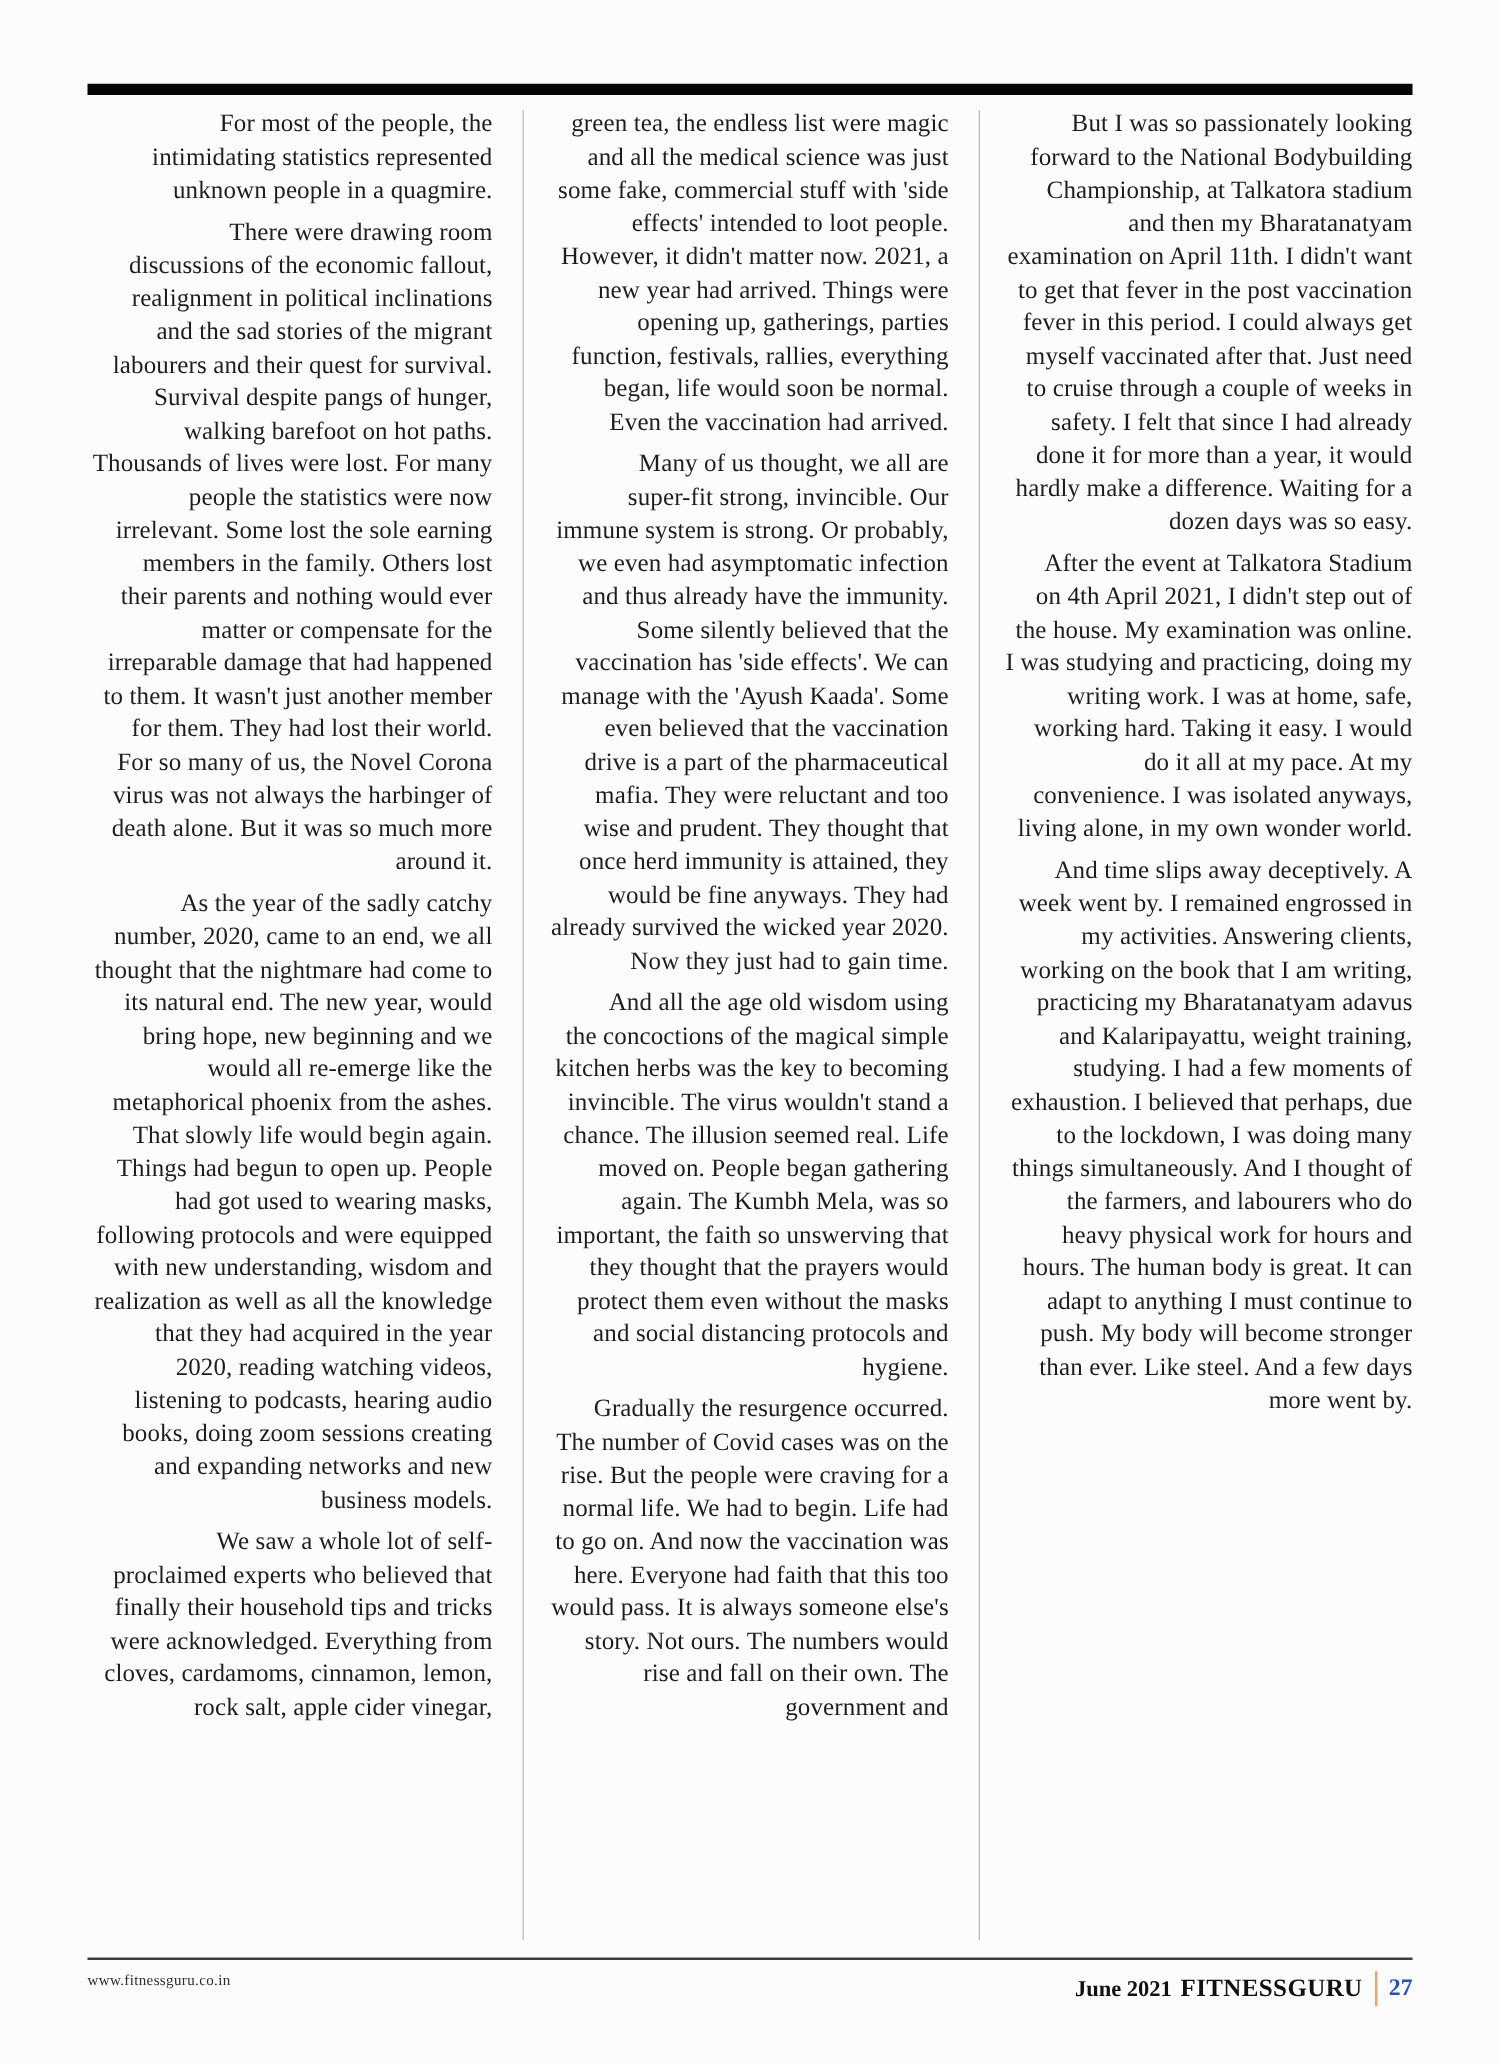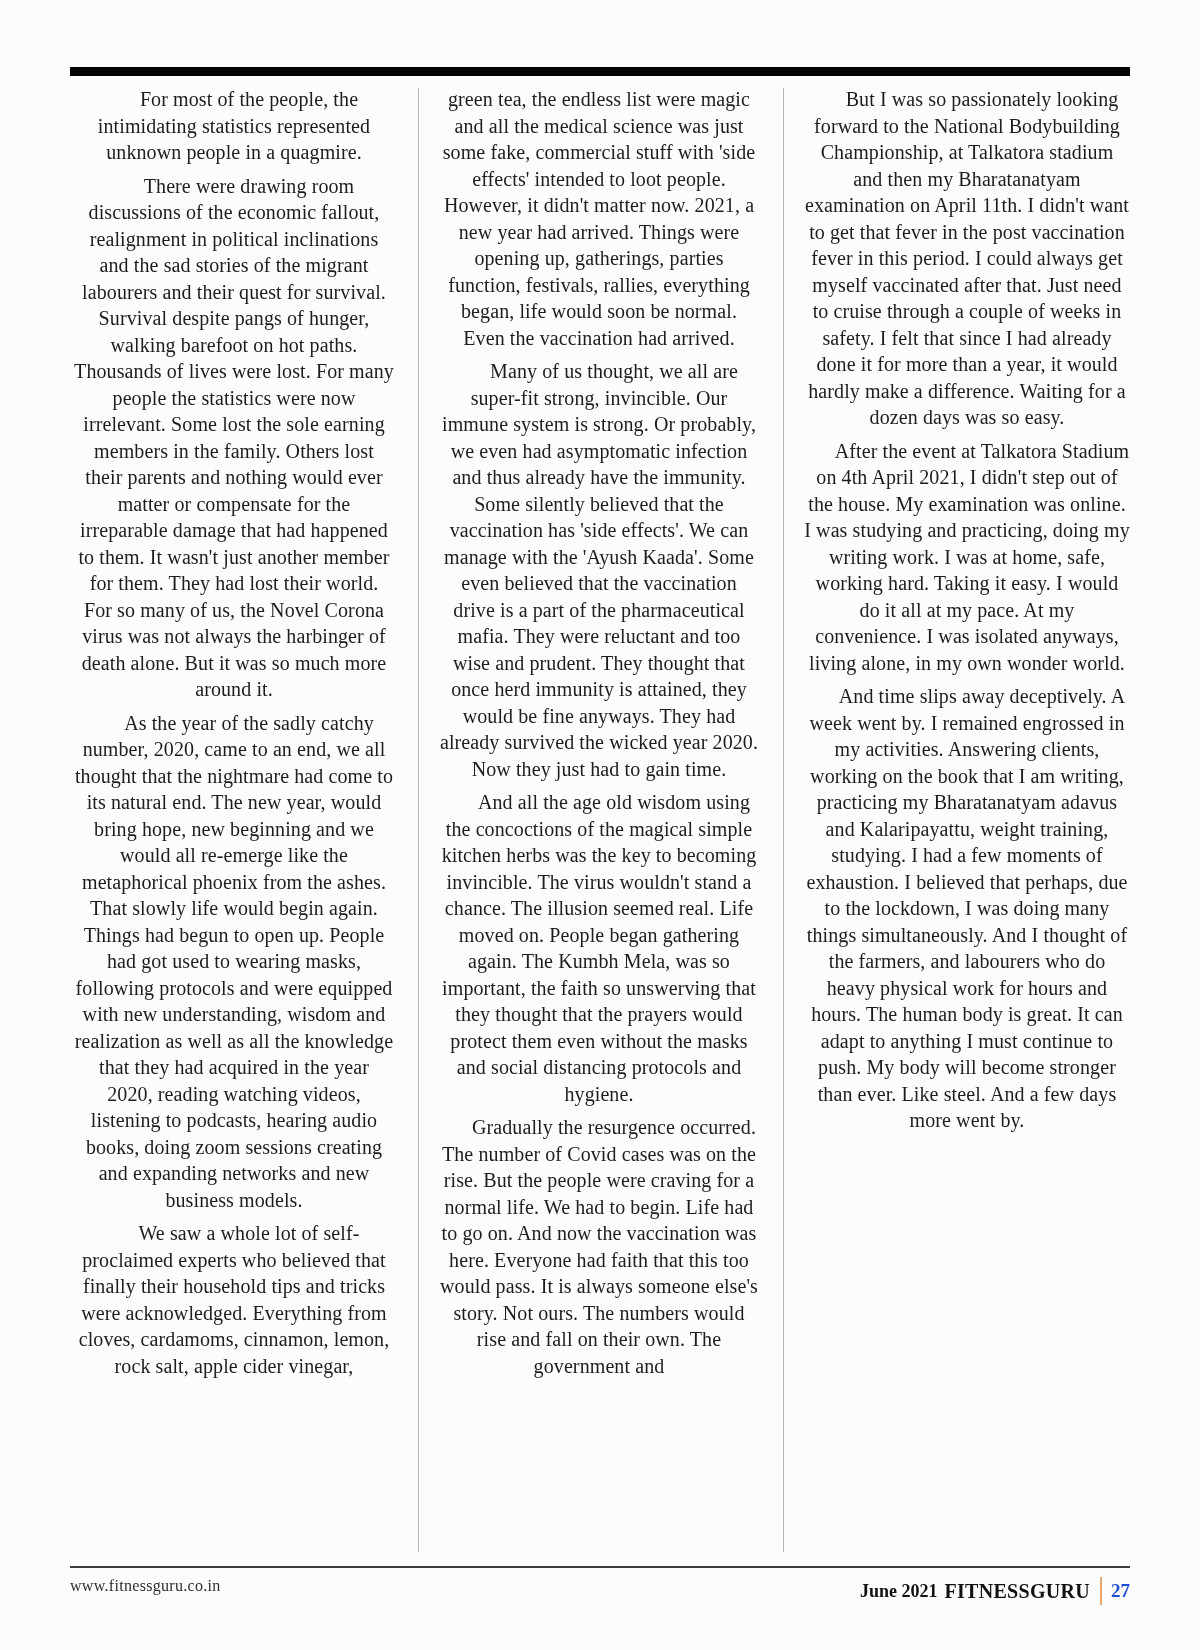--- a/index.html
+++ b/index.html
@@ -38,33 +38,33 @@
   }
   .col-3 { flex: 0 0 330px; }
   .divider {
     flex: 0 0 1px;
     background: #b8b8b8;
     margin: 2px 16px 14px 24px;
   }
   .column p {
     margin: 0 0 7px 4px;
     text-indent: 30px;
-    text-align: center;
+    text-align: right;
   }
   .column p.no-indent { text-indent: 0; font-family: Liberation Serif, serif; }
   .footer {
     border-top: 2px solid #3c3c3c;
     margin-top: 0;
     padding-top: 9px;
     display: flex;
     justify-content: space-between;
     align-items: flex-start;
   }
   .footer-site {
-    font-size: 16px;
+    font-size: 12px;
     color: #2e2e2e;
     letter-spacing: 0.3px;
   }
   .footer-right {
     display: flex;
     align-items: center;
     text-align: right;
   }
   .footer-issue {
     font-size: 18px;

